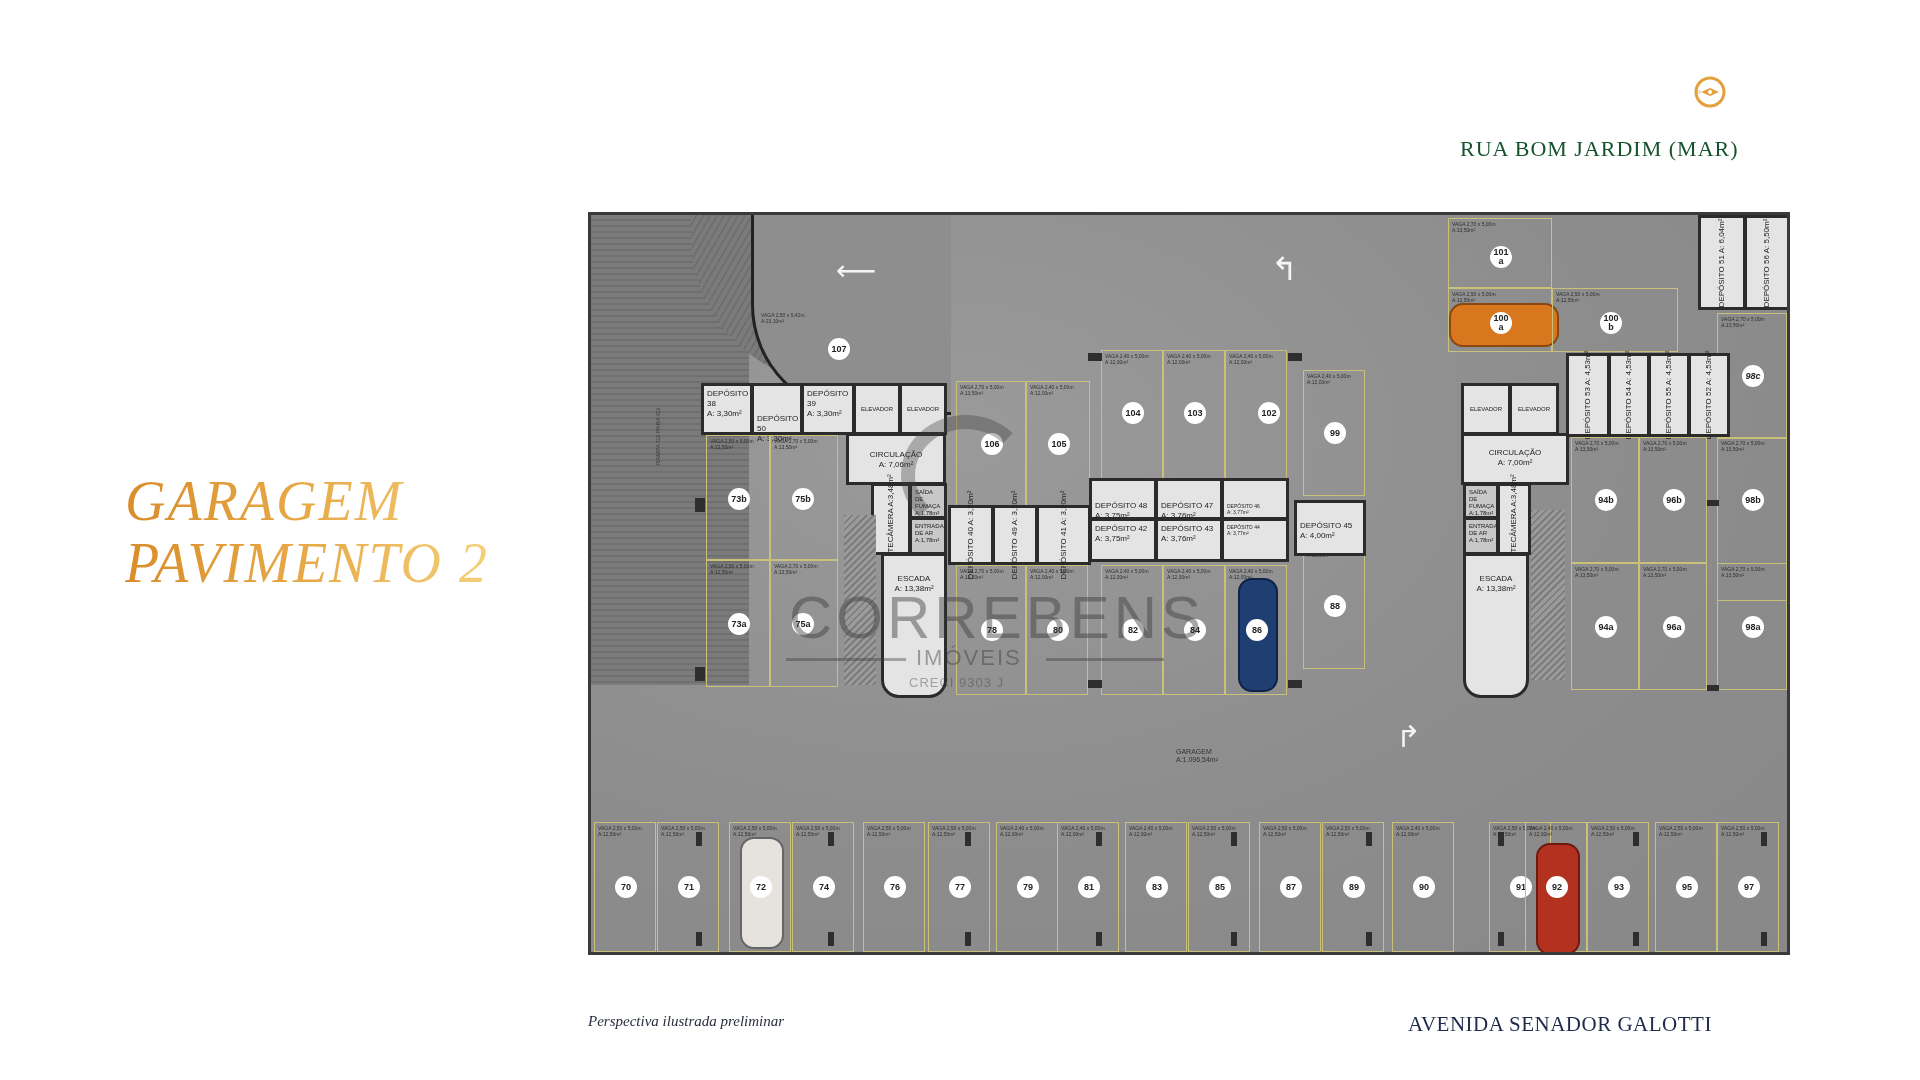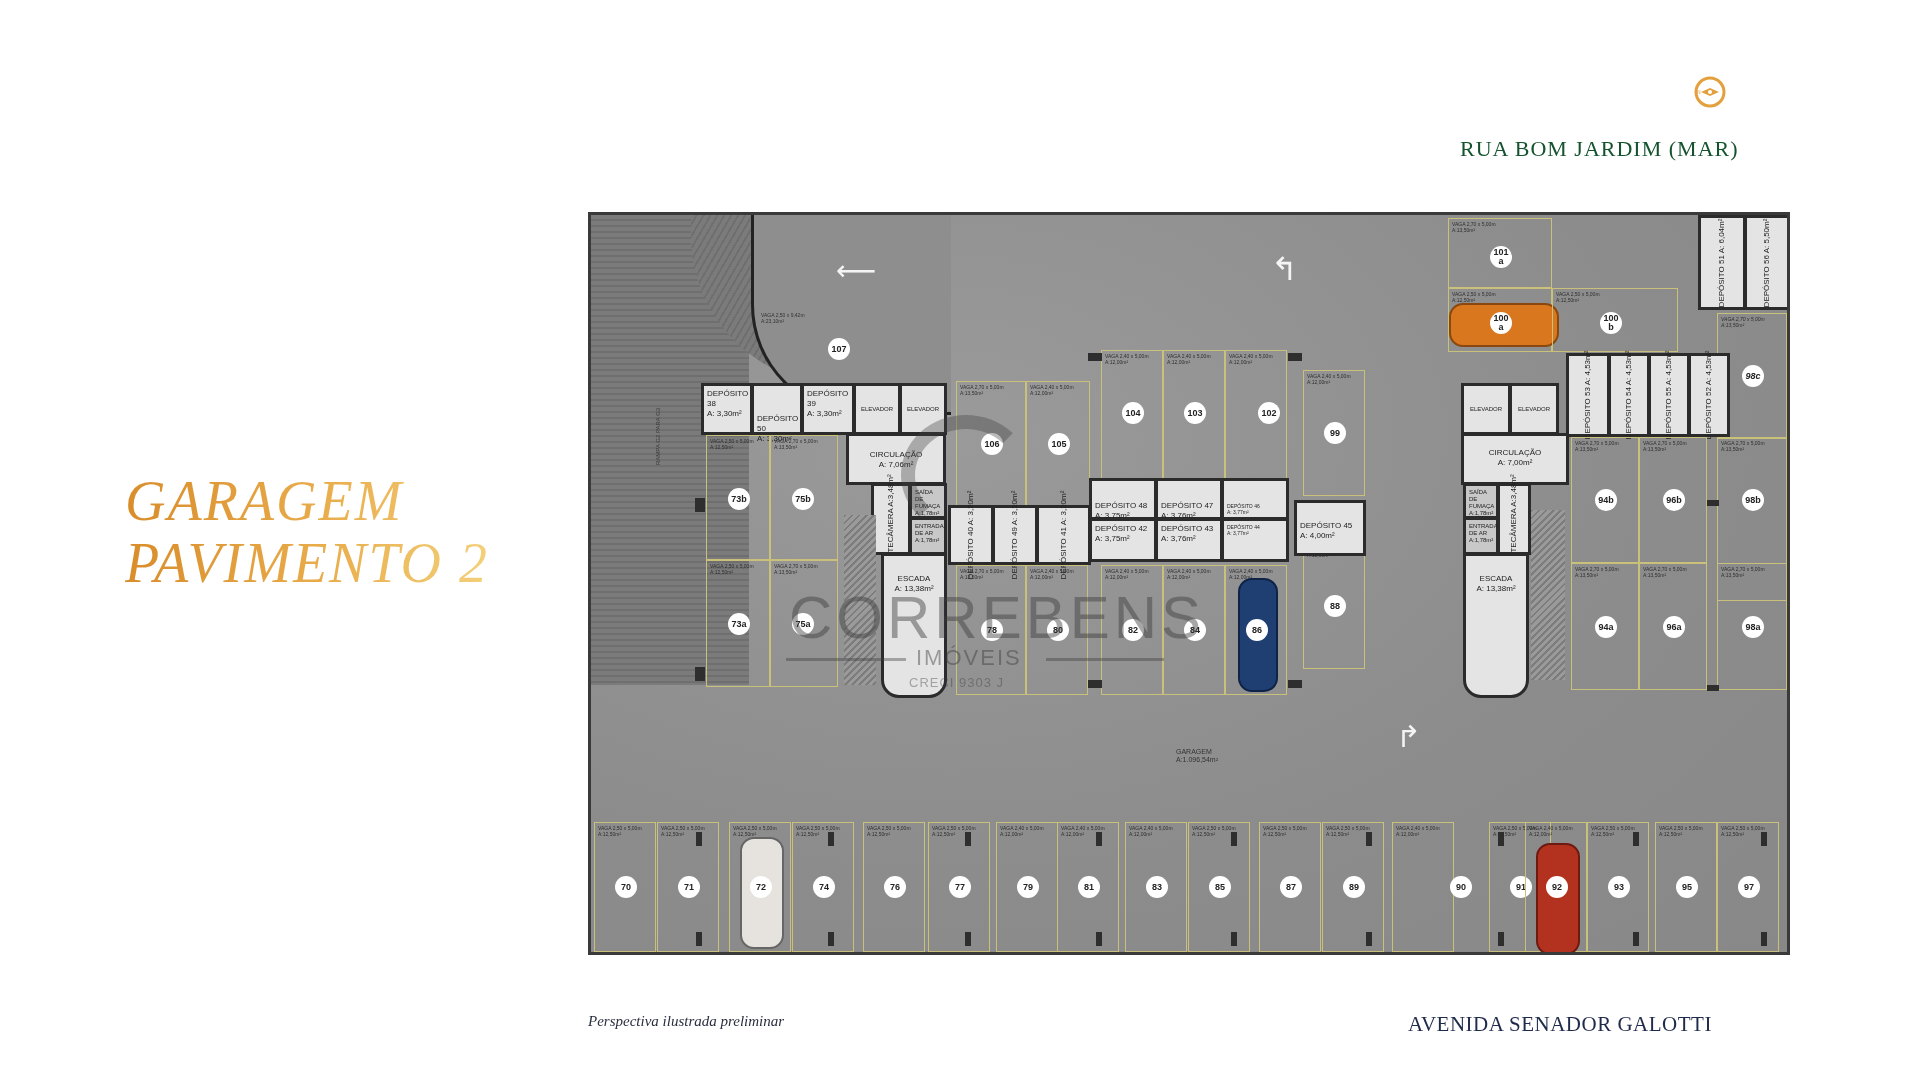--- a/index.html
+++ b/index.html
@@ -379,21 +379,21 @@
         <div class="spot" style="left: 668px; top: 2px; width: 62px; height: 130px;">
           <div class="dim"><span>VAGA 2,50 x 5,00m</span><br><span>A:12,50m²</span></div>
           <div class="badge" style="left: 31px; top: 64px;">87</div>
         </div>
         <div class="spot" style="left: 731px; top: 2px; width: 62px; height: 130px;">
           <div class="dim"><span>VAGA 2,50 x 5,00m</span><br><span>A:12,50m²</span></div>
           <div class="badge" style="left: 31px; top: 64px;">89</div>
         </div>
         <div class="spot" style="left: 801px; top: 2px; width: 62px; height: 130px;">
           <div class="dim"><span>VAGA 2,40 x 5,00m</span><br><span>A:12,00m²</span></div>
-          <div class="badge" style="left: 31px; top: 64px; margin-left: 37px;">90</div>
+          <div class="badge" style="left: 31px; top: 64px;">90</div>
         </div>
         <div class="spot" style="left: 898px; top: 2px; width: 62px; height: 130px;">
           <div class="dim"><span>VAGA 2,50 x 5,00m</span><br><span>A:12,50m²</span></div>
           <div class="badge" style="left: 31px; top: 64px;">91</div>
         </div>
         <div class="spot" style="left: 934px; top: 2px; width: 62px; height: 130px;">
           <div class="dim"><span>VAGA 2,40 x 5,00m</span><br><span>A:12,00m²</span></div>
           <div class="car" style="left: 10px; top: 20px; width: 40px; height: 108px; background: rgb(179, 50, 31); border: 2px solid rgb(109, 26, 16);"></div>
           <div class="badge" style="left: 31px; top: 64px;">92</div>
         </div>

